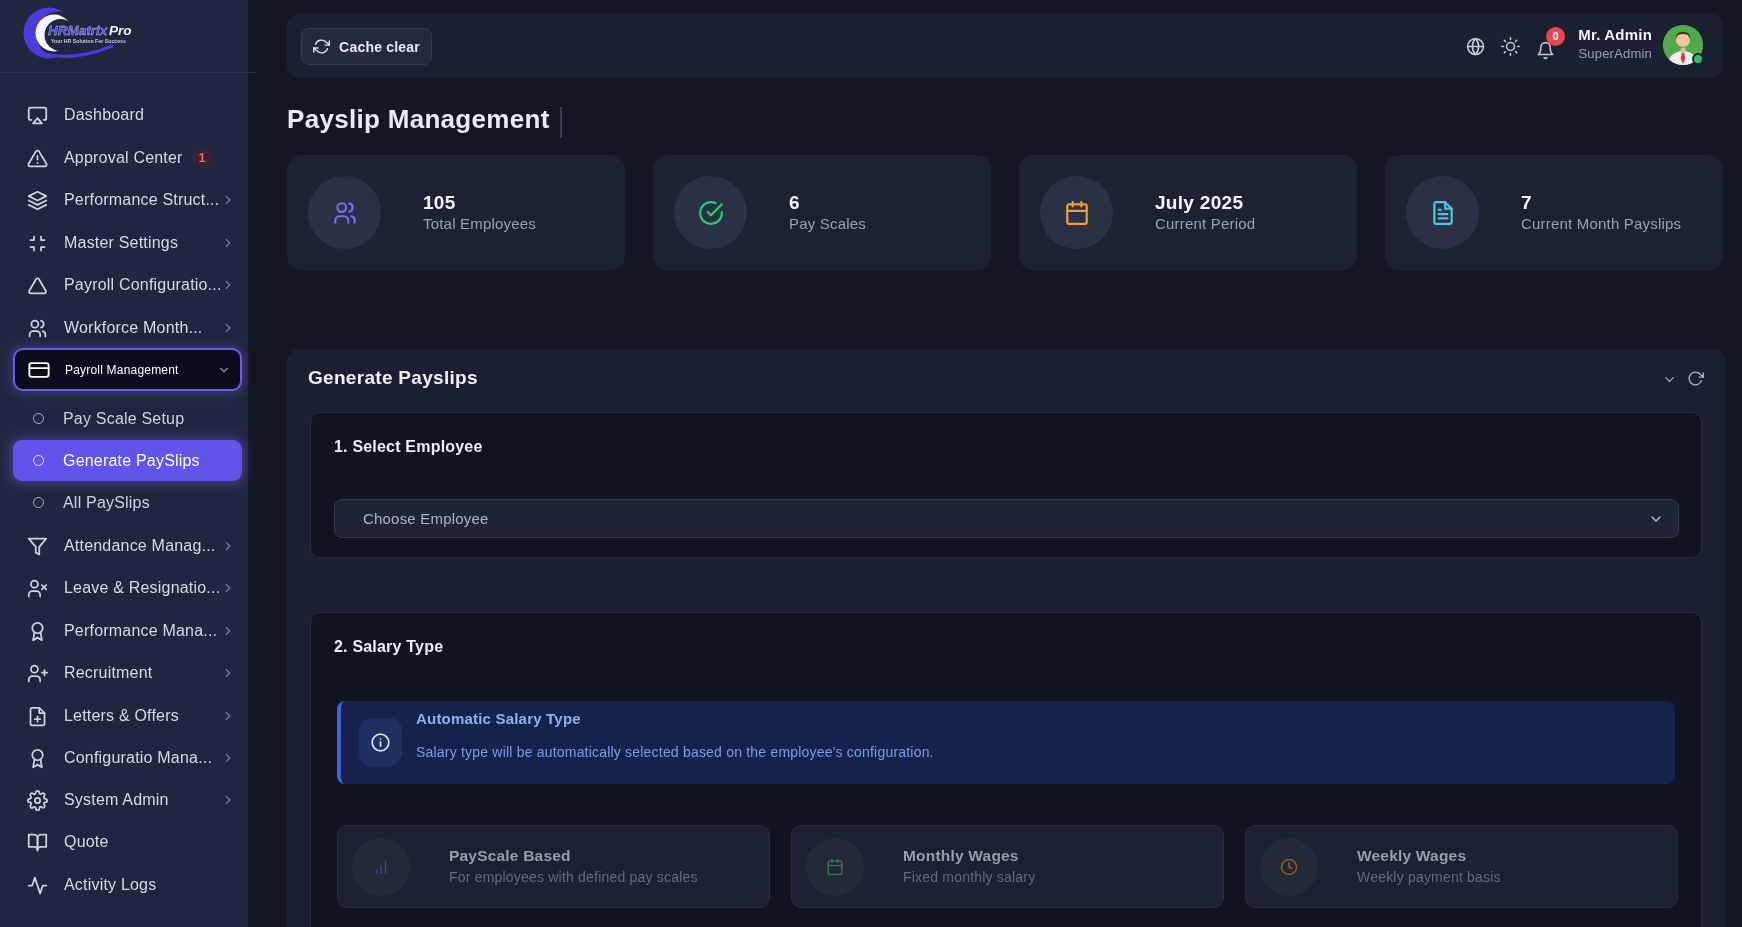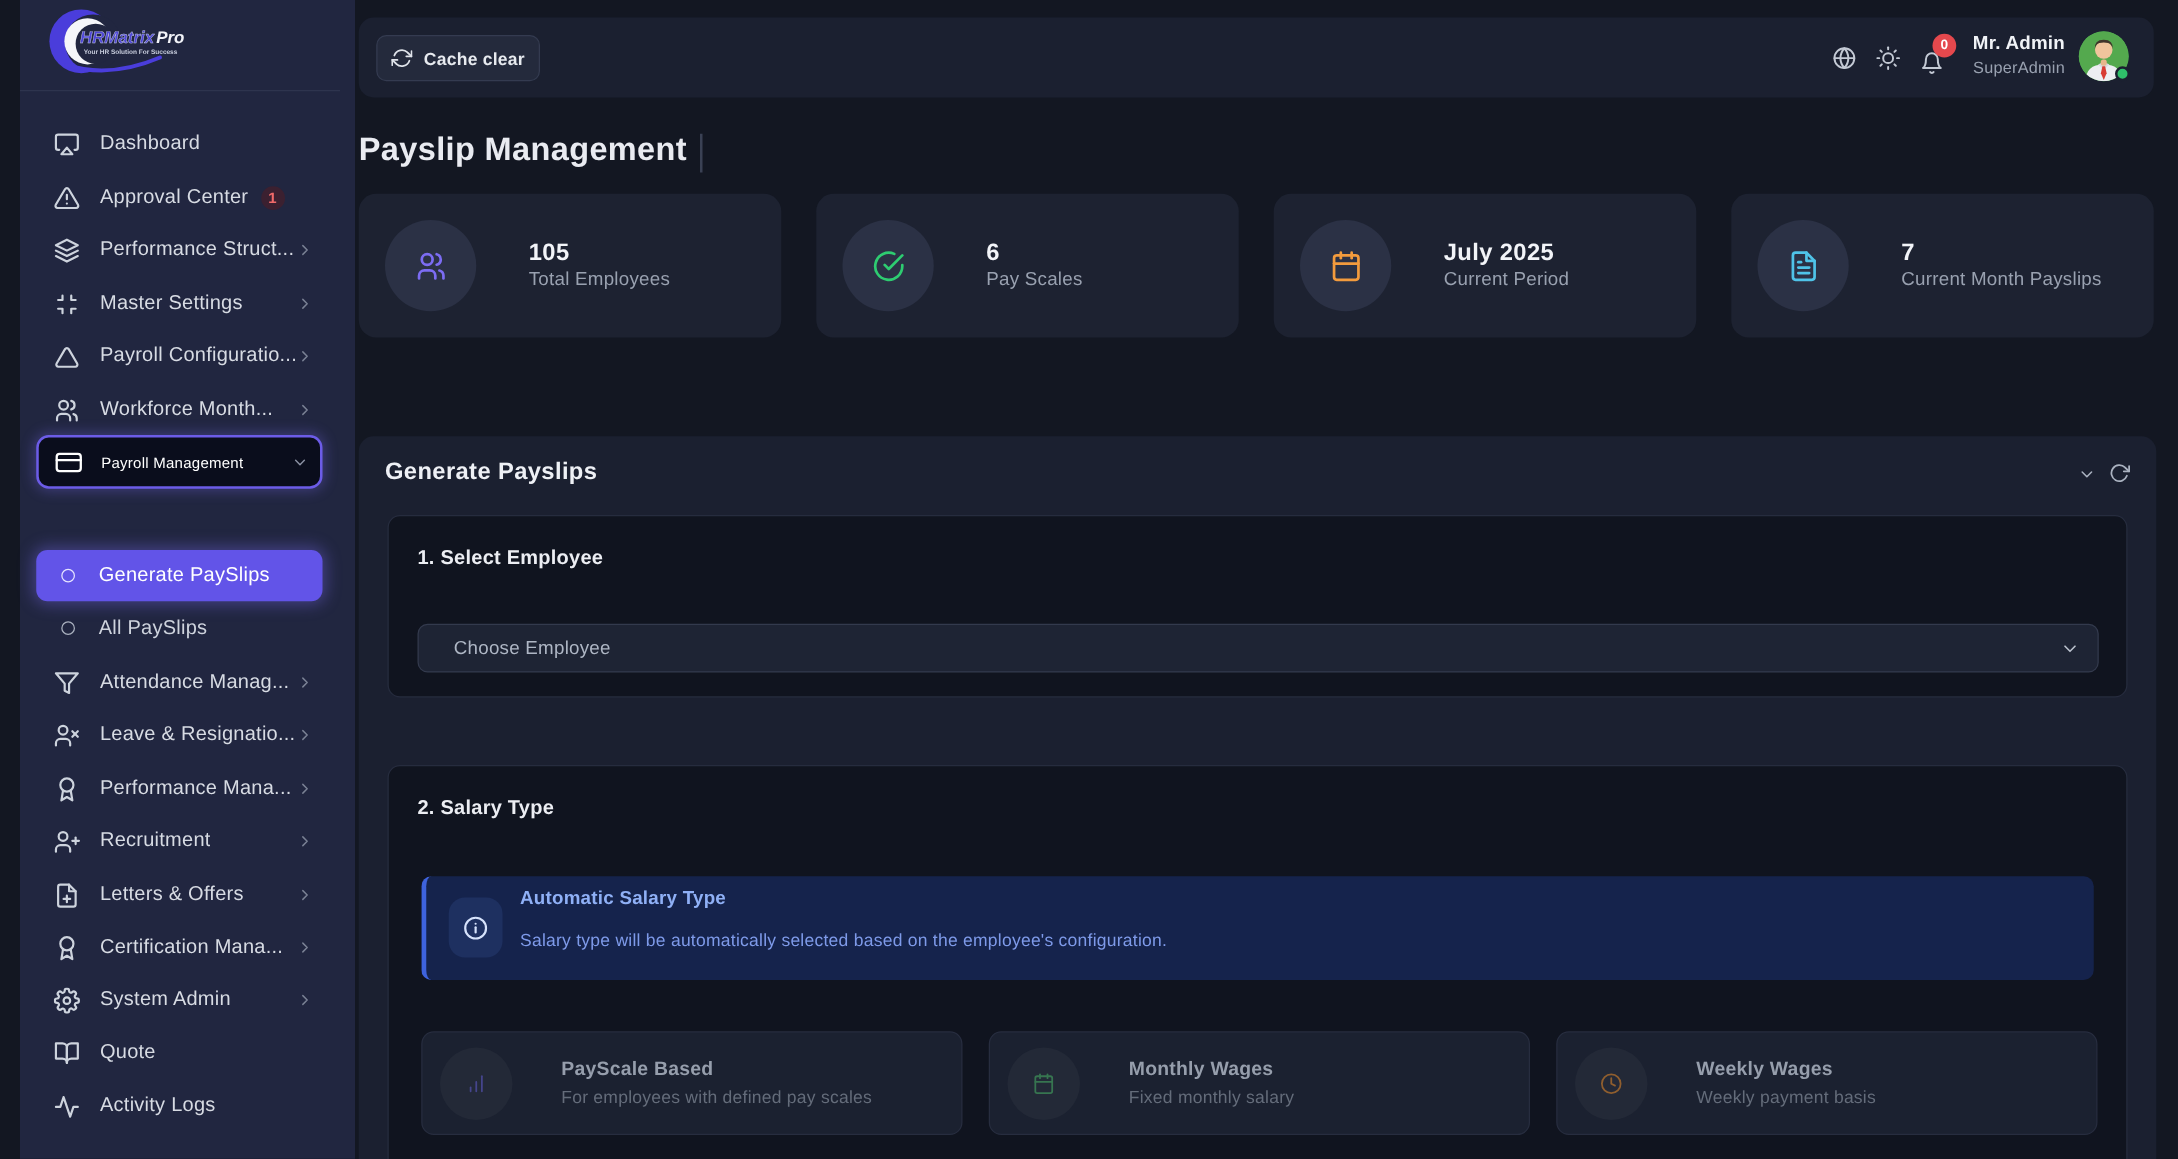--- a/index.html
+++ b/index.html
@@ -1,16 +1,16 @@
 <!DOCTYPE html>
 <html><head><meta charset="utf-8"><style>
 *{margin:0;padding:0;box-sizing:border-box}
 html,body{width:1742px;height:927px;overflow:hidden;background:#131722;font-family:"Liberation Sans",sans-serif}
 .abs{position:absolute}
-#sidebar{position:absolute;left:16px;top:0;width:268px;height:927px;background:#212640;z-index:5}
+#sidebar{position:absolute;left:0;top:0;width:248px;height:927px;background:#212640;z-index:5}
 #logo{position:absolute;left:0;top:0;width:256px;height:73px;border-bottom:1px solid #2e344e}
 .nav-item{position:absolute;left:12px;width:232px;height:42px;display:flex;align-items:center;color:#d7dbe3;font-size:16px;letter-spacing:.2px}
 .nav-item svg{width:21px;height:21px;margin-left:15px;margin-right:16px;flex:0 0 auto;stroke:#cdd3dd}
 .nav-item svg.chev,#pm-active svg.chev{width:14px;height:14px;margin:0;position:absolute;right:9px;top:50%;margin-top:-7px}
 .nav-item .lbl{white-space:nowrap;overflow:hidden}
 .chev{stroke:#7a8194!important}
 .badge1{display:inline-block;margin-left:10px;min-width:19px;height:19px;border-radius:50%;background:#3b2030;color:#f16a6a;font-size:12px;font-weight:700;text-align:center;line-height:19px}
 .sub-item{position:absolute;left:12px;width:232px;height:41px;display:flex;align-items:center;color:#ced3dd;font-size:16px;letter-spacing:.2px}
 .sub-item .dot{width:11px;height:11px;border-radius:50%;border:1.6px solid #aab1bf;margin-left:21px;margin-right:19px;flex:0 0 auto}
 #pm-active{position:absolute;left:13px;top:348px;width:229px;height:43px;background:#0a0d1c;border:2px solid #6c5ce7;border-radius:10px;box-shadow:0 0 10px 2px rgba(122,106,240,.32);display:flex;align-items:center;color:#fff;font-size:12px;font-weight:500;letter-spacing:.2px}
@@ -119,20 +119,21 @@
         <circle cx="9" cy="7" r="4"></circle>
         <path d="M3 21v-2a4 4 0 0 1 4-4h4a4 4 0 0 1 4 4v2"></path>
         <path d="M16 3.13a4 4 0 0 1 0 7.75"></path>
         <path d="M21 21v-2a4 4 0 0 0-3-3.85"></path>
       </svg>
       <span class="lbl">Workforce Month...</span>
       <svg class="chev" viewBox="0 0 24 24">
         <polyline points="9 6 15 12 9 18"></polyline>
       </svg>
     </div>
+<div class="sub-item" style="top:398px"><span class="dot"></span>Pay Scale Setup</div>
 <div class="sub-item" style="top:482px"><span class="dot"></span>All PaySlips</div>
 <div class="nav-item" style="top:525px">
       <svg viewBox="0 0 24 24">
         <polygon points="22 3 2 3 10 12.46 10 19 14 21 14 12.46 22 3"></polygon>
       </svg>
       <span class="lbl">Attendance Manag...</span>
       <svg class="chev" viewBox="0 0 24 24">
         <polyline points="9 6 15 12 9 18"></polyline>
       </svg>
     </div>
@@ -180,21 +181,21 @@
       <span class="lbl">Letters &amp; Offers</span>
       <svg class="chev" viewBox="0 0 24 24">
         <polyline points="9 6 15 12 9 18"></polyline>
       </svg>
     </div>
 <div class="nav-item" style="top:737px">
       <svg viewBox="0 0 24 24">
         <circle cx="12" cy="8" r="6"></circle>
         <path d="M15.5 13 17 22l-5-3-5 3 1.5-9"></path>
       </svg>
-      <span class="lbl">Certification Mana...</span>
+      <span class="lbl">Configuratio Mana...</span>
       <svg class="chev" viewBox="0 0 24 24">
         <polyline points="9 6 15 12 9 18"></polyline>
       </svg>
     </div>
 <div class="nav-item" style="top:779px">
       <svg viewBox="0 0 24 24">
         <circle cx="12" cy="12" r="3"></circle>
         <path d="M19.4 15a1.65 1.65 0 0 0 .33 1.82l.06.06a2 2 0 0 1-2.83 2.83l-.06-.06a1.65 1.65 0 0 0-1.82-.33 1.65 1.65 0 0 0-1 1.51V21a2 2 0 0 1-4 0v-.09A1.65 1.65 0 0 0 9 19.4a1.65 1.65 0 0 0-1.82.33l-.06.06a2 2 0 0 1-2.83-2.83l.06-.06a1.65 1.65 0 0 0 .33-1.82 1.65 1.65 0 0 0-1.51-1H3a2 2 0 0 1 0-4h.09A1.65 1.65 0 0 0 4.6 9a1.65 1.65 0 0 0-.33-1.82l-.06-.06a2 2 0 0 1 2.83-2.83l.06.06a1.65 1.65 0 0 0 1.82.33H9a1.65 1.65 0 0 0 1-1.51V3a2 2 0 0 1 4 0v.09a1.65 1.65 0 0 0 1 1.51 1.65 1.65 0 0 0 1.82-.33l.06-.06a2 2 0 0 1 2.83 2.83l-.06.06a1.65 1.65 0 0 0-.33 1.82V9a1.65 1.65 0 0 0 1.51 1H21a2 2 0 0 1 0 4h-.09a1.65 1.65 0 0 0-1.51 1z"></path>
       </svg>
       <span class="lbl">System Admin</span>

